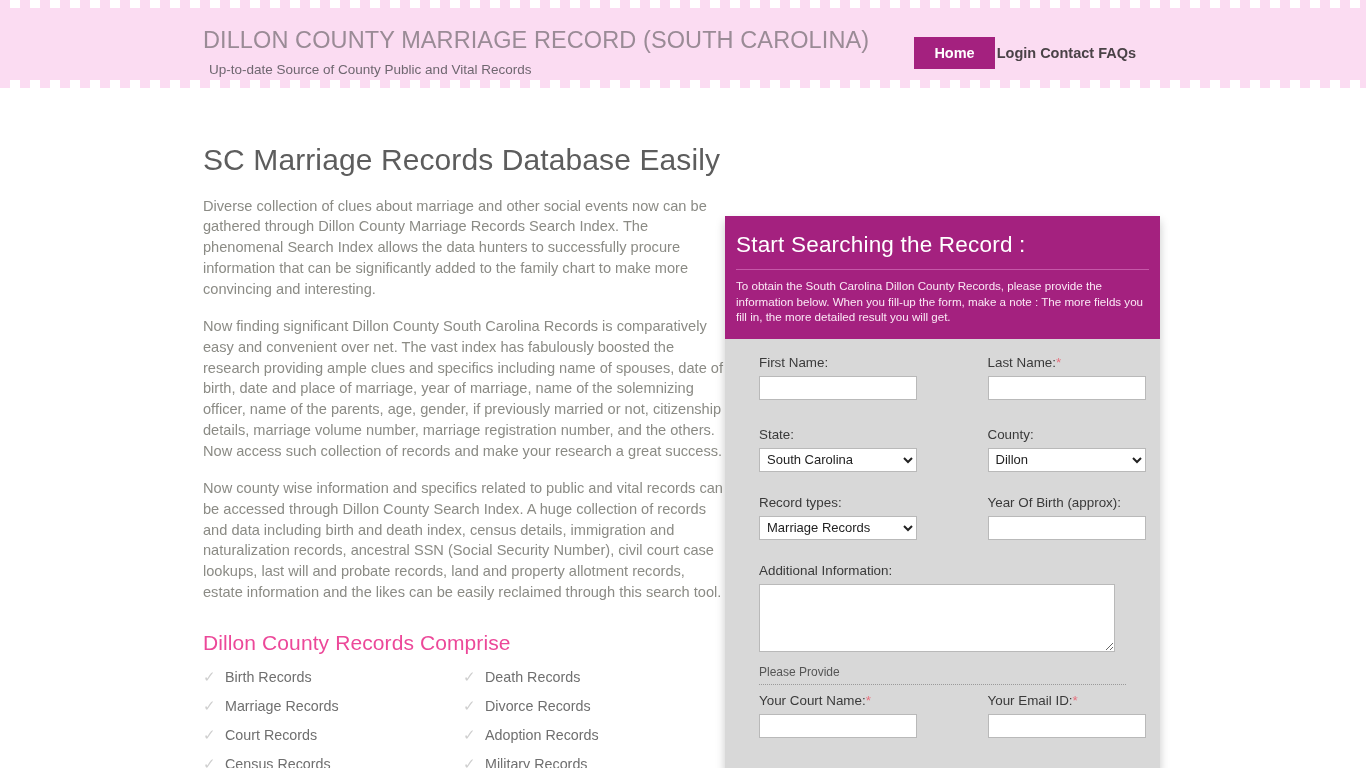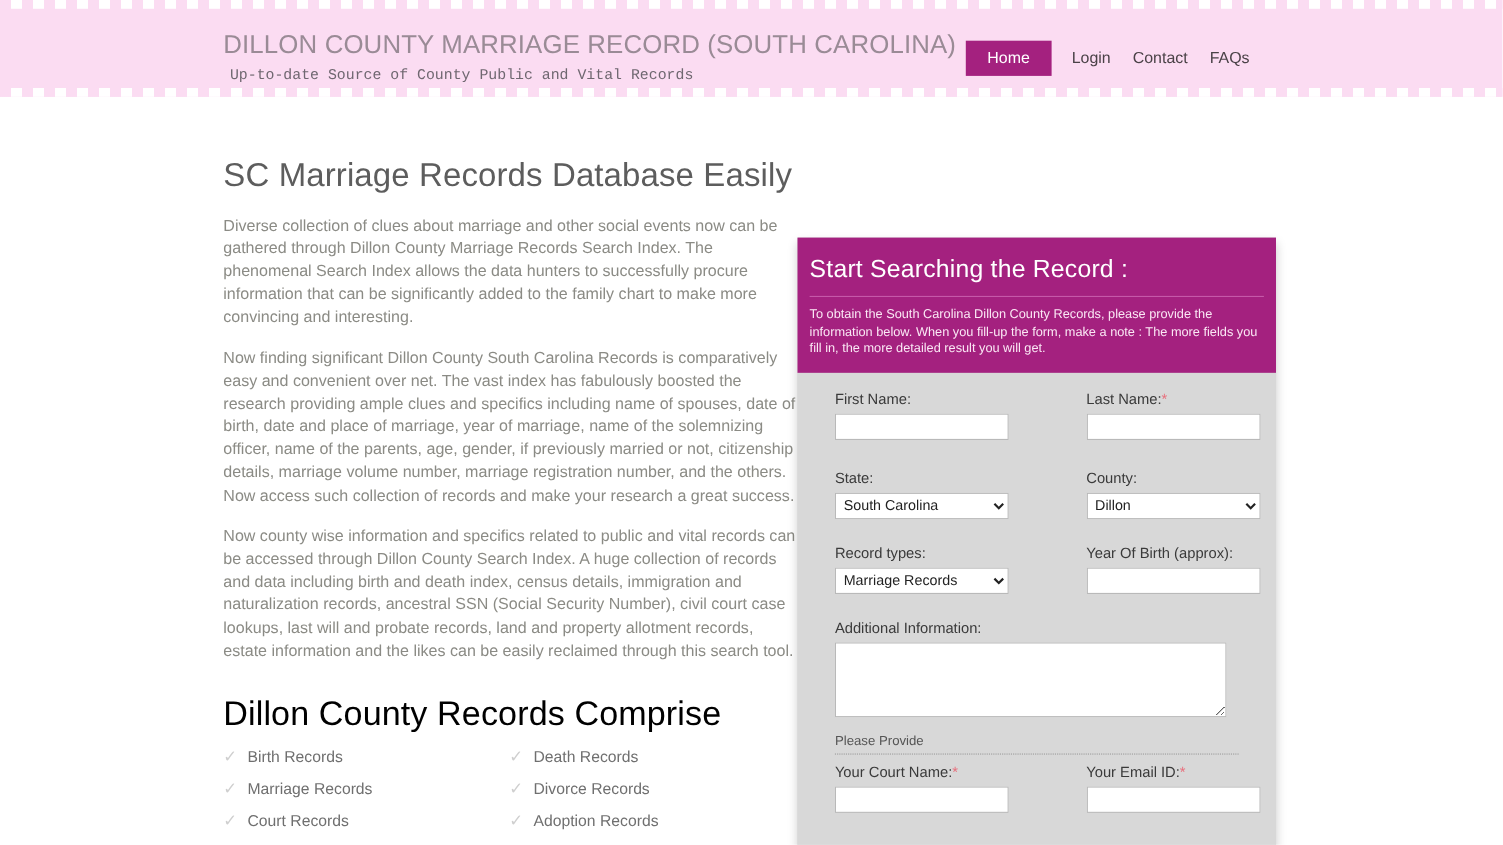--- a/index.html
+++ b/index.html
@@ -54,30 +54,30 @@
     line-height: 1.1;
     white-space: nowrap;
   }
   .brand-sub {
     margin-top: 8px;
     margin-left: 6px;
     font-size: 13.5px;
     color: #6f6770;
     font-weight: 400;
     white-space: nowrap;
-    font-family: Liberation Mono, monospace;
   }
 
   .main-nav {
     position: absolute;
     right: 228px;
     top: 37px;
     display: flex;
     align-items: center;
-    gap: 16px;
+    gap: 0;
+    font-weight: bold;
   }
   .nav-item {
     font-size: 14.5px;
     color: #4a4247;
     padding: 8px 2px;
     text-decoration: none;
     white-space: nowrap;
     cursor: pointer;
   }
   .nav-item.active {
@@ -108,23 +108,23 @@
     letter-spacing: 0.1px;
     line-height: 1.15;
   }
   p.body-copy {
     font-size: 14.6px;
     line-height: 1.43;
     color: #8b8b85;
     margin: 0 0 16px 0;
   }
   h2.sub-title {
-    font-size: 31px;
-    font-weight: 400;
-    color: #000000;
+    font-size: 21px;
+    font-weight: 400;
+    color: #ec4899;
     margin: 28px 0 14px 0;
     letter-spacing: 0.1px;
   }
 
   .records-grid {
     display: grid;
     grid-template-columns: 260px 260px;
     row-gap: 13px;
   }
   .record-item {

